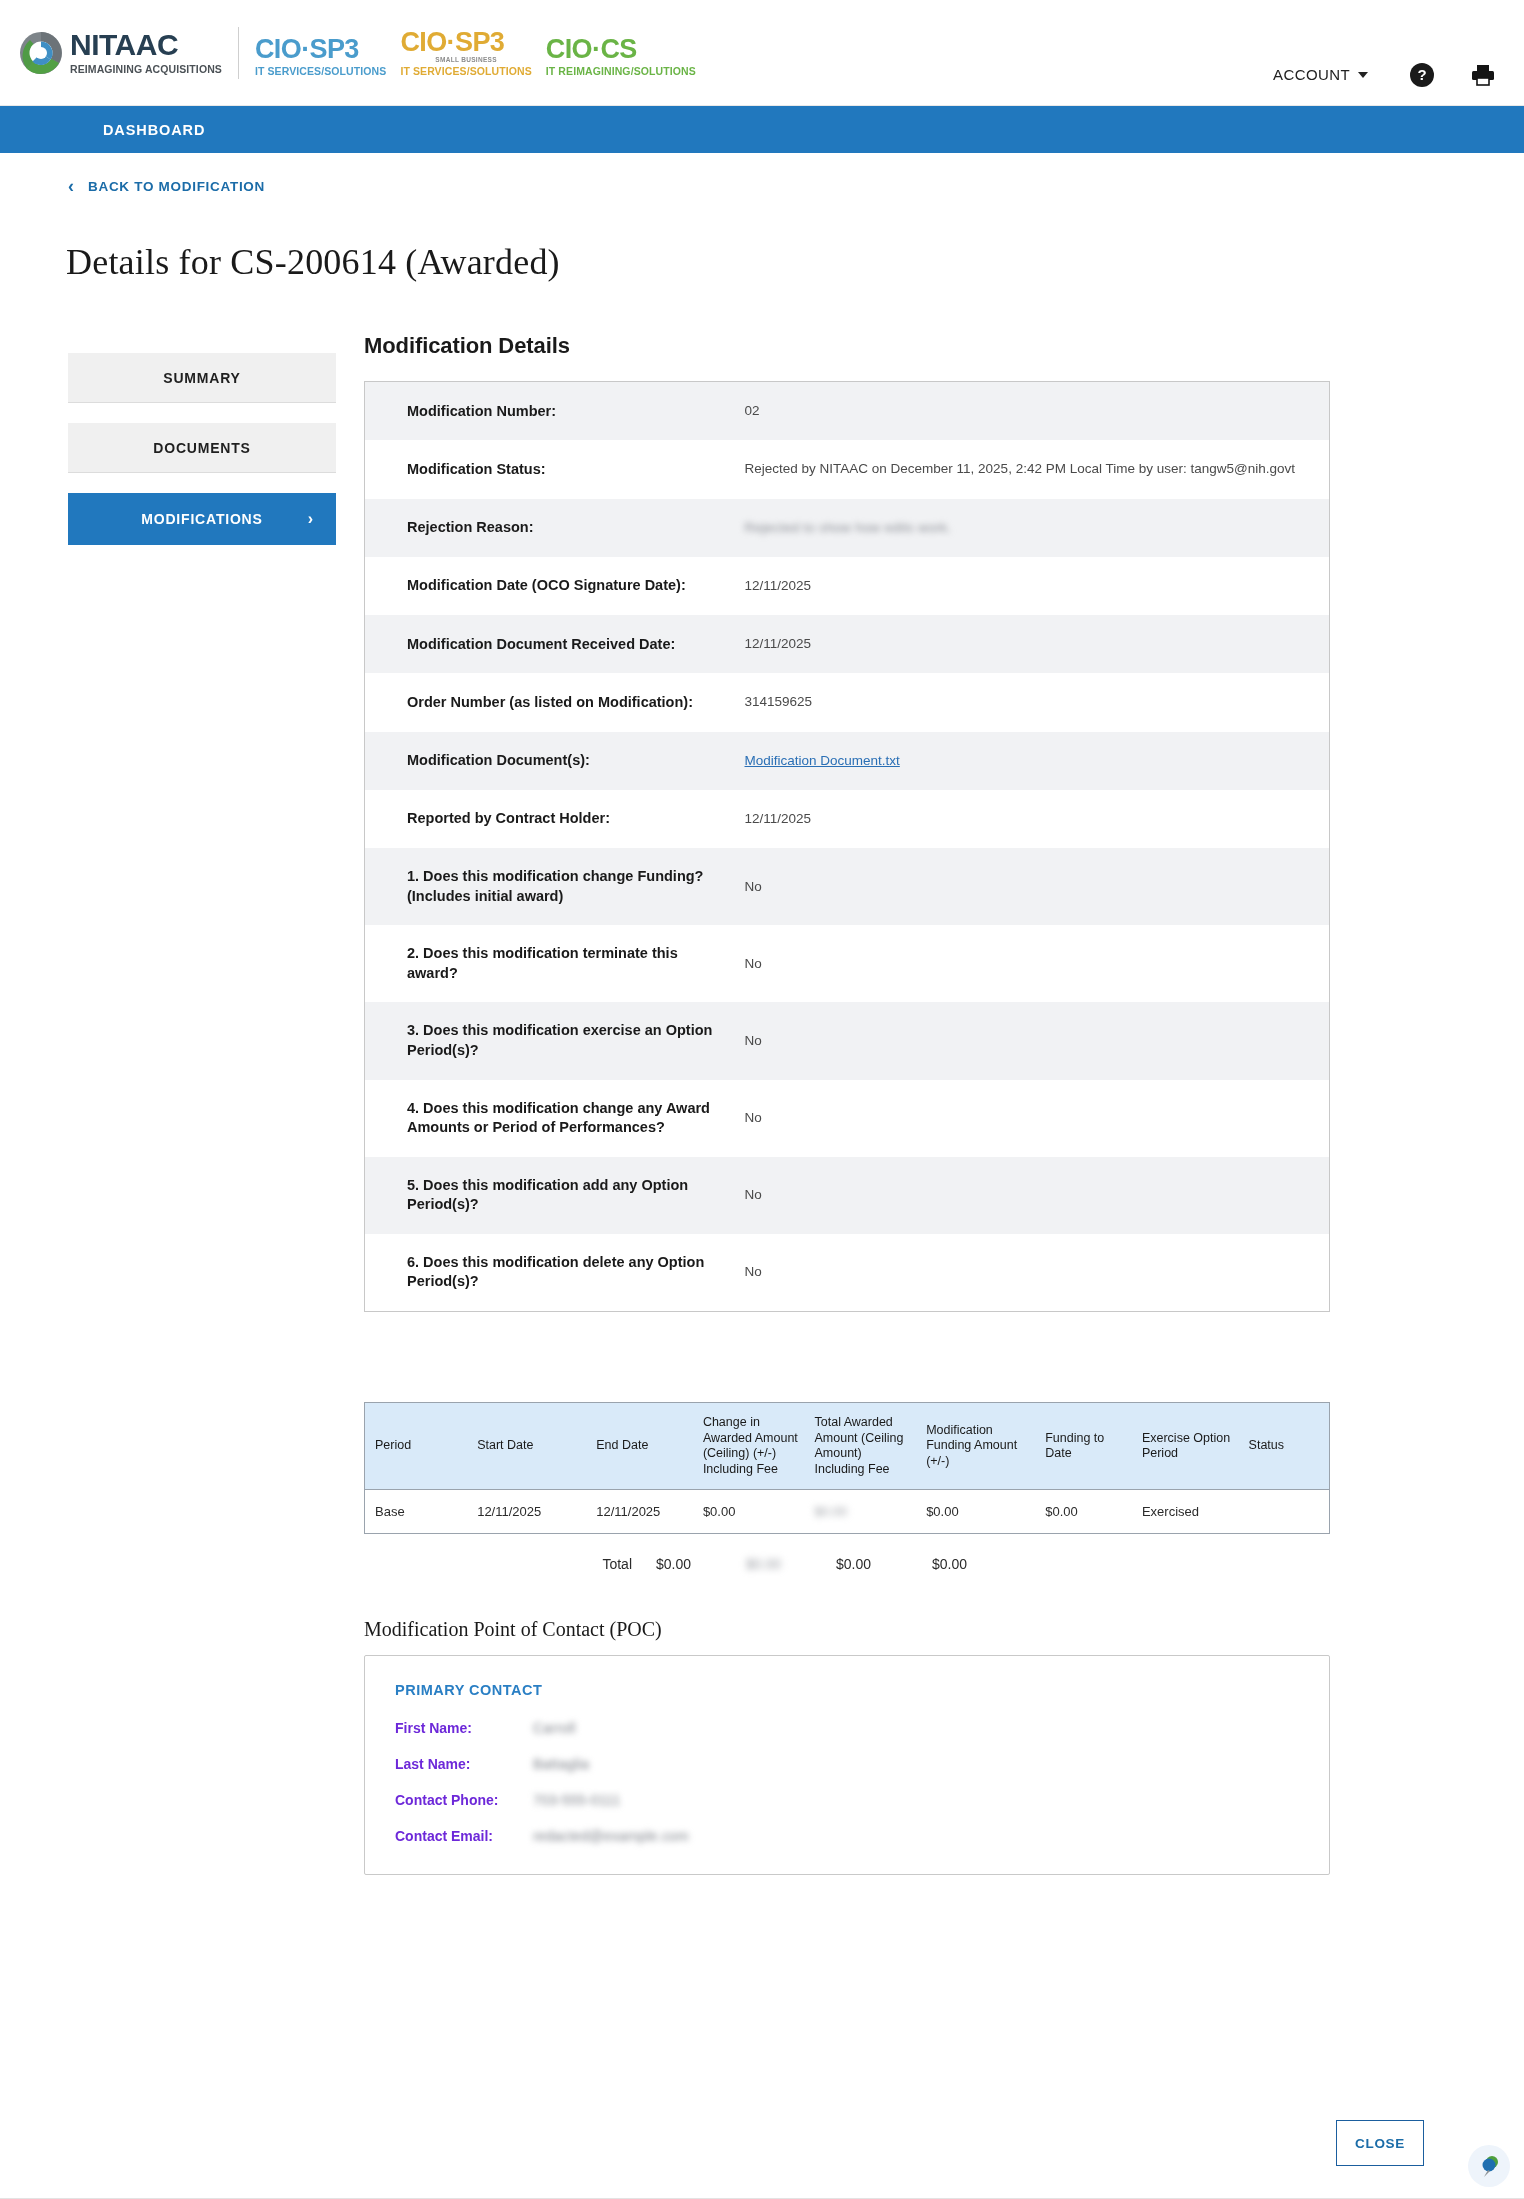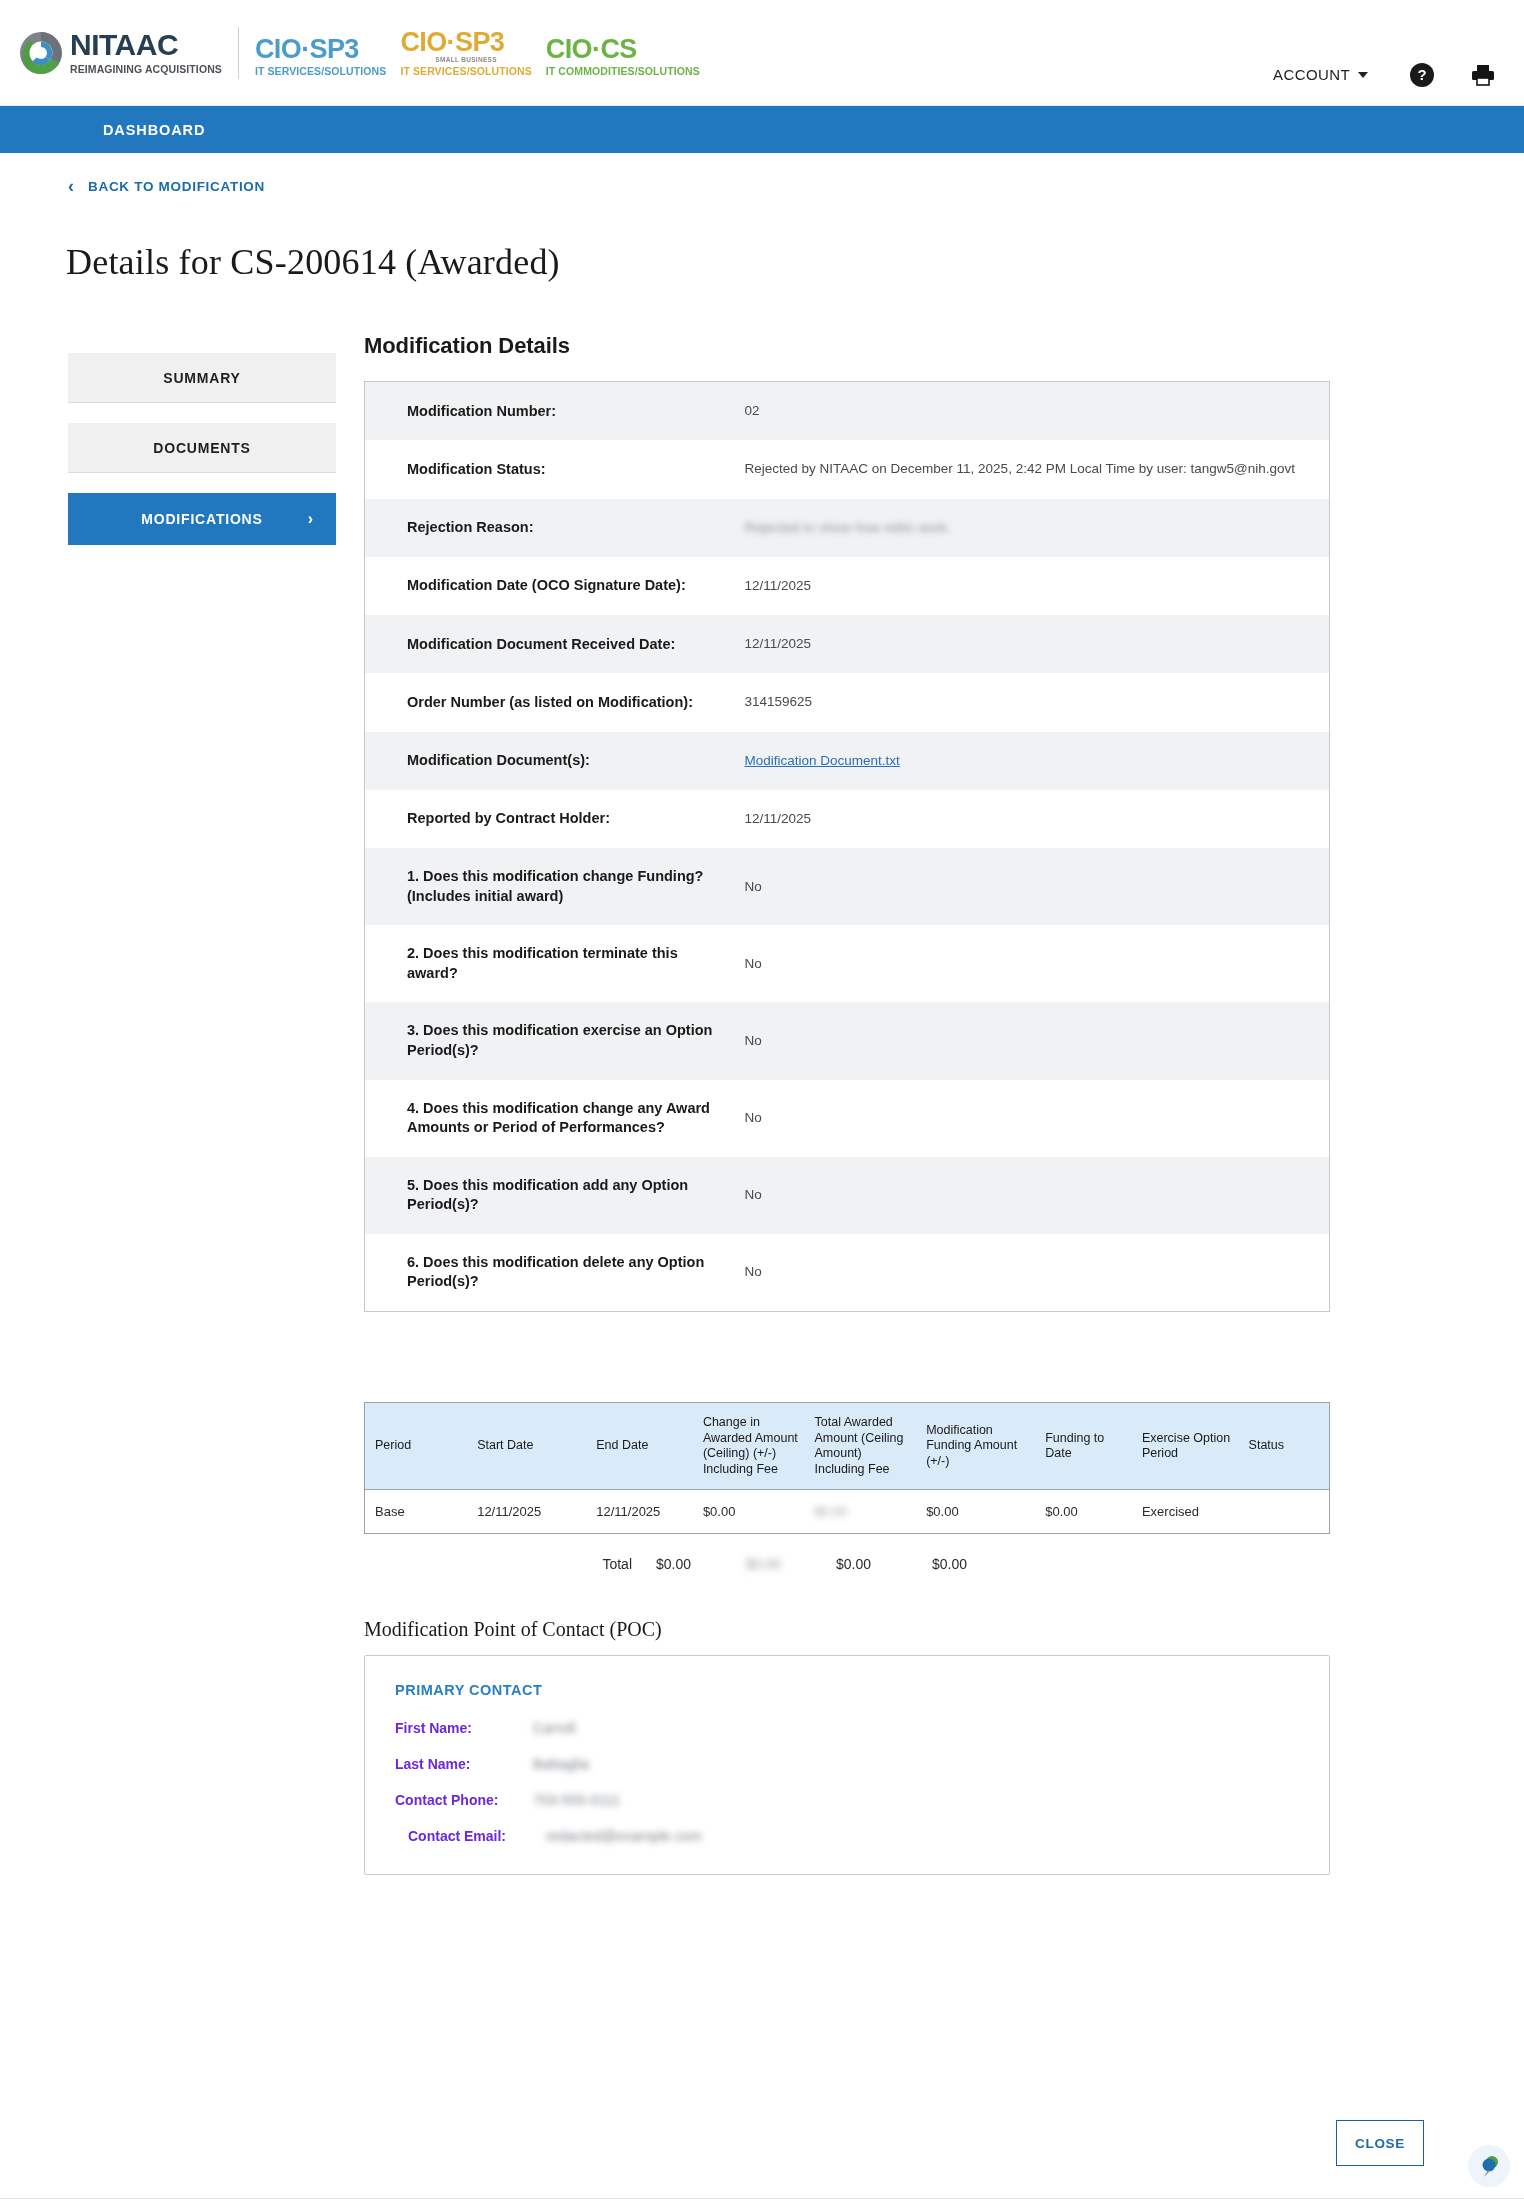--- a/index.html
+++ b/index.html
@@ -142,21 +142,21 @@
     margin: 46px 0 14px 0; font-weight:normal;
   }
   .poc-card {
     width: 966px; border:1px solid #c9c9c9; background:#fff; border-radius:2px;
     padding: 26px 30px 30px 30px;
   }
   .poc-title {
     color:#2a7fc4; font-size:14.5px; font-weight:bold; letter-spacing:0.5px; margin-bottom:22px;
   }
   .poc-row { display:flex; align-items:center; margin-bottom:20px; font-size:14px; }
-  .poc-row:last-child { margin-bottom:0;margin-left:13px; }
+  .poc-row:last-child { margin-bottom:0; }
   .poc-lbl { width:138px; font-weight:bold; color:#6d28d9; }
   .poc-val { color:#7d8189; }
 
   
   .footer-bar {
     position:absolute; left:0; right:0; bottom: 30px; height: 52px;
     display:flex; align-items:center; justify-content:flex-end; padding-right: 100px;
   }
   .close-btn {
     width: 88px; height: 46px; border:1px solid #1b5e9e; background:#fff;
@@ -199,21 +199,21 @@
       <div class="brand-name">CIO·SP3</div>
       <div class="brand-tag">IT SERVICES/SOLUTIONS</div>
     </div>
     <div class="brand b-gold">
       <div class="brand-name">CIO·SP3</div>
       <div class="brand-smallbiz">SMALL BUSINESS</div>
       <div class="brand-tag">IT SERVICES/SOLUTIONS</div>
     </div>
     <div class="brand b-green">
       <div class="brand-name">CIO·CS</div>
-      <div class="brand-tag">IT COMMODITIES/SOLUTIONS</div>
+      <div class="brand-tag">IT REIMAGINING/SOLUTIONS</div>
     </div>
   </div>
 
   <div class="header-right">
     <button class="account-btn">
       <span>ACCOUNT</span>
       <span class="caret"></span>
     </button>
     <div class="help-icon">
       <span>?</span>

